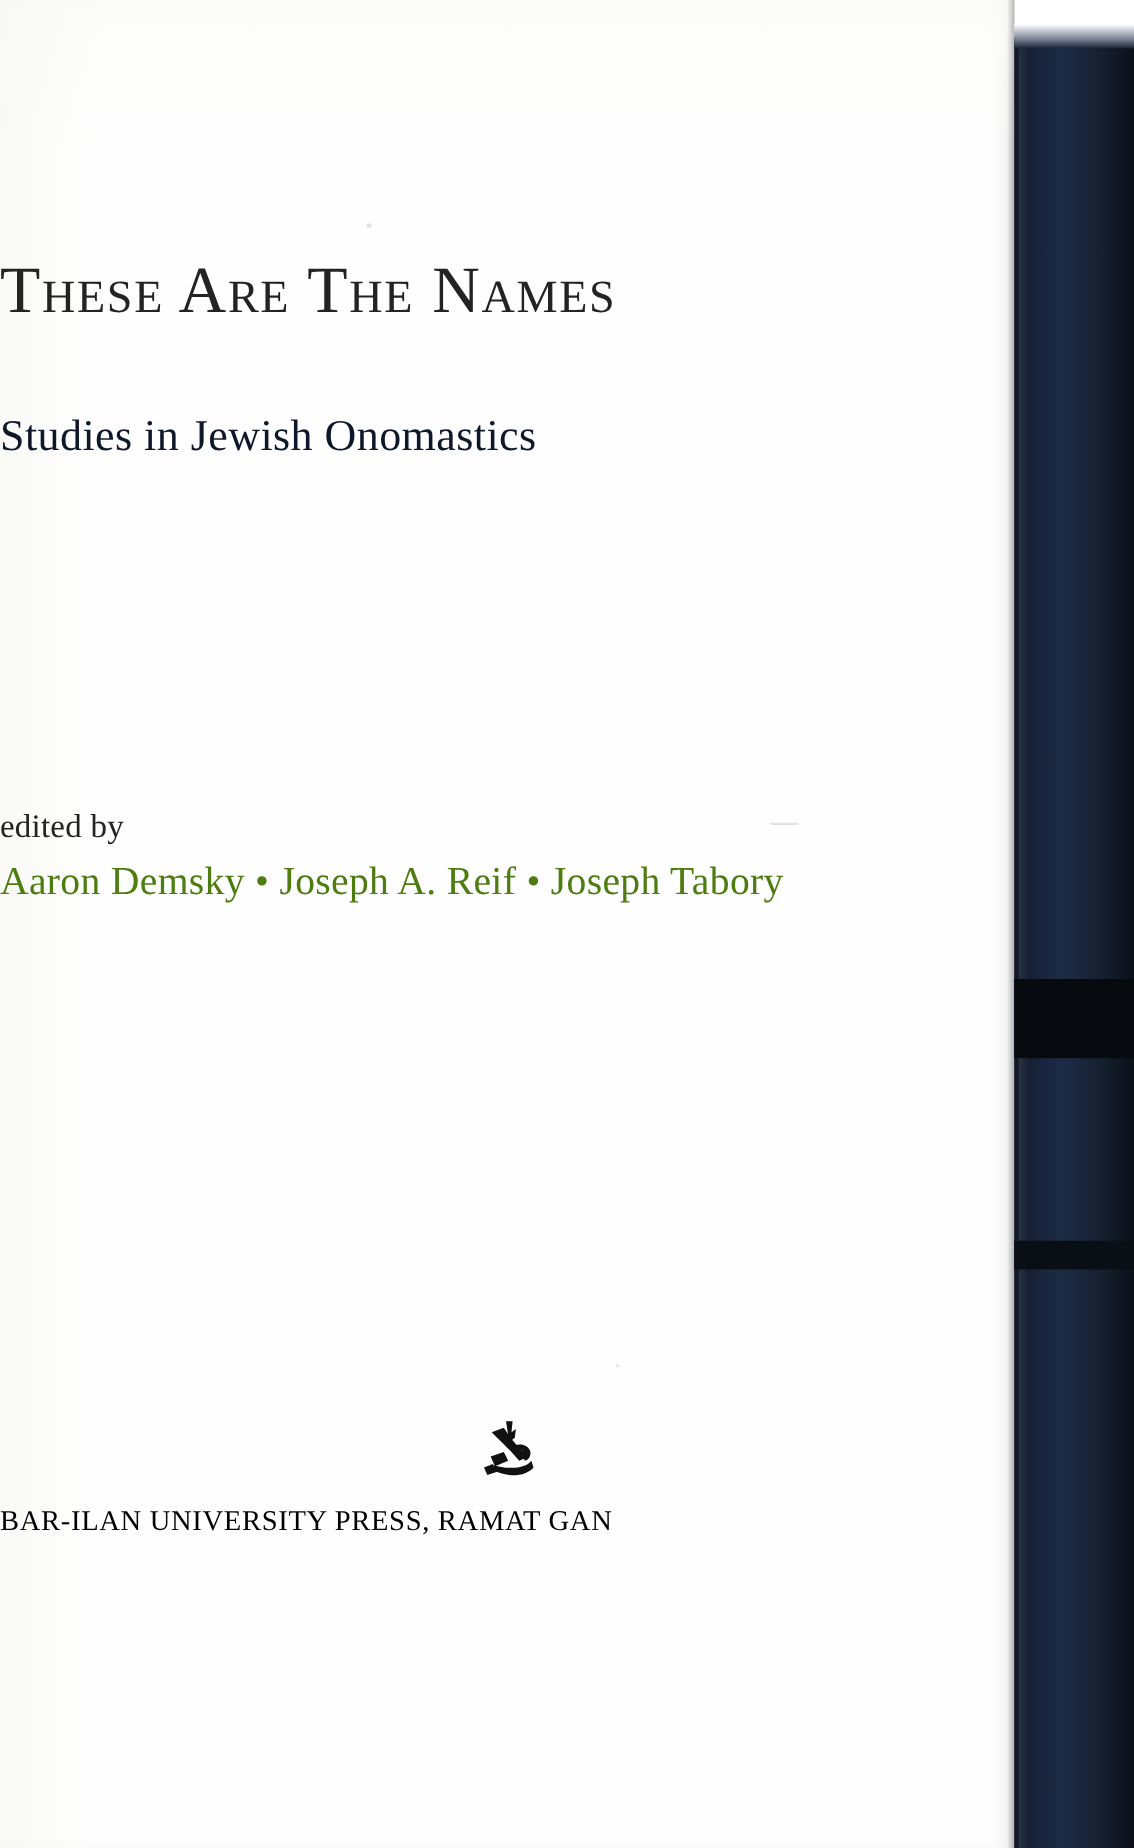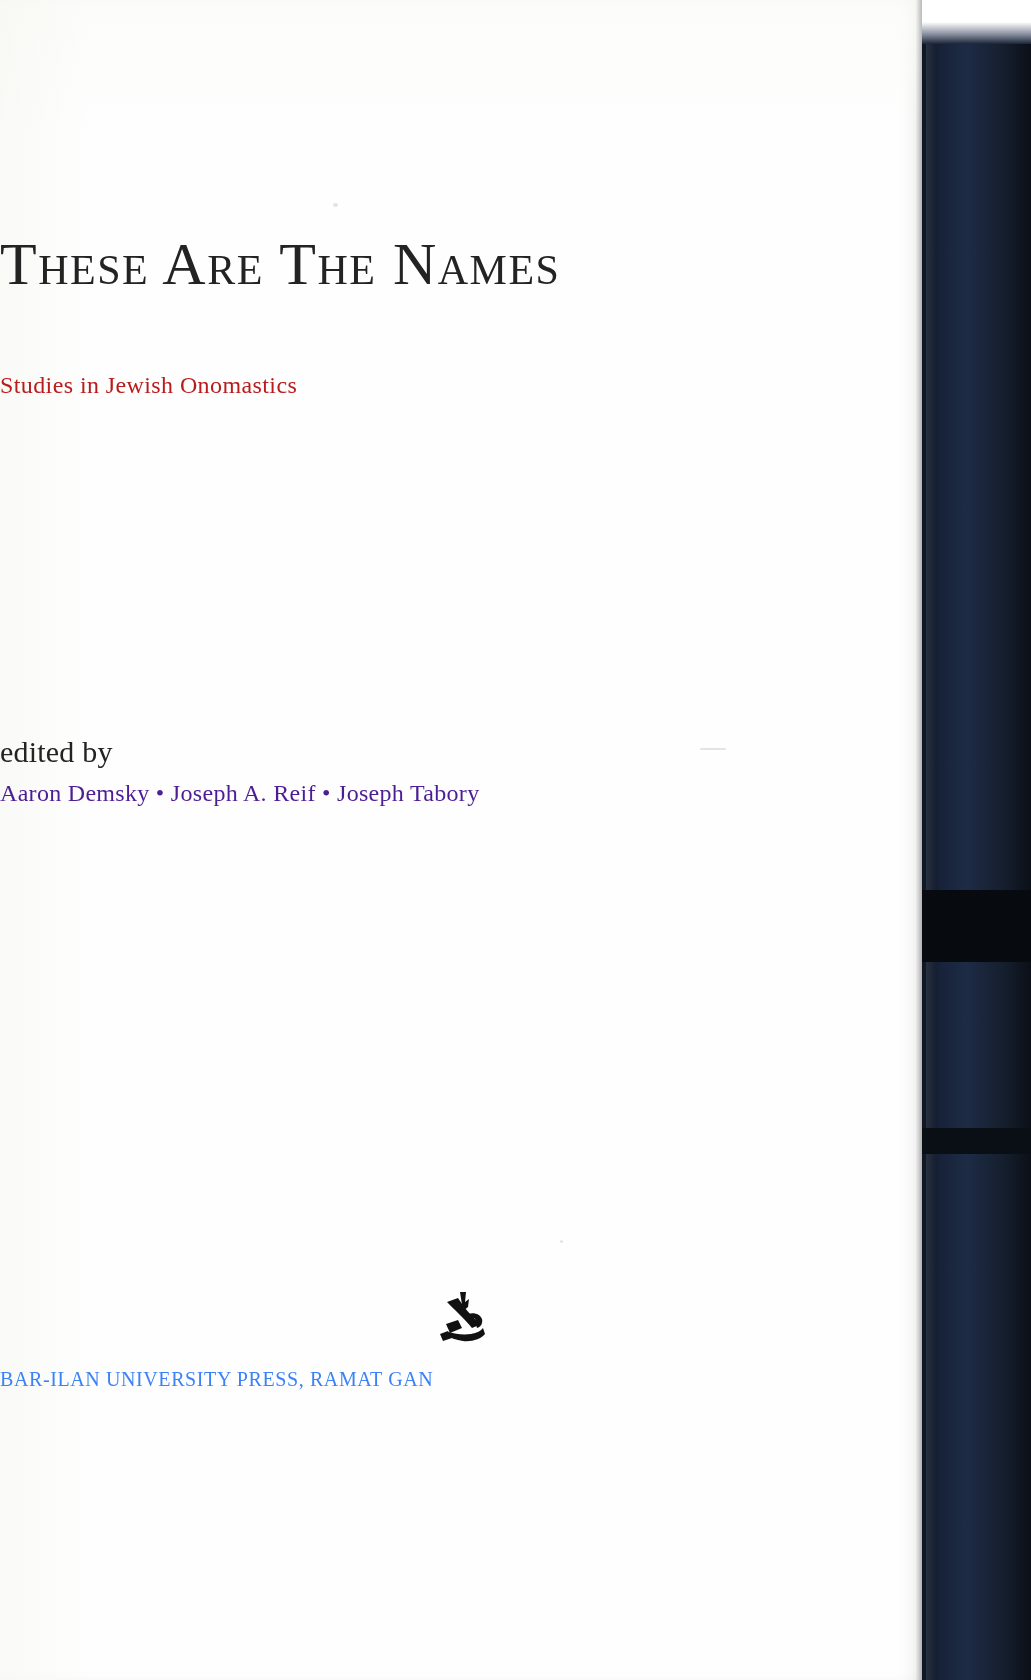--- a/index.html
+++ b/index.html
@@ -117,65 +117,65 @@
     color: #232323;
     line-height: 1.08;
     font-weight: 400;
   }
 
   #subtitle {
     position: absolute;
     top: 372px;
     left: 0;
     width: 922px;
-    font-size: 24px;
-    color: #b91c1c;
+    font-size: 40px;
+    color: #0f172a;
     letter-spacing: 0.4px;
     font-weight: 400;
   }
 
   #edited-by {
     position: absolute;
     top: 735px;
     left: 0;
     width: 922px;
     font-size: 30px;
     color: #232323;
     letter-spacing: 0.2px;
   }
 
   #editors {
     position: absolute;
     top: 780px;
     left: 0;
     width: 1009px;
-    font-size: 24px;
-    color: #4c1d95;
+    font-size: 36px;
+    color: #4d7c0f;
     letter-spacing: 0.3px;
     white-space: nowrap;
   }
 
   
   #publisher-logo {
     position: absolute;
     top: 1290px;
     left: 0;
     width: 922px;
     height: 66px;
   }
   #publisher-logo svg { display: block; margin: 0 auto; }
 
   #publisher-line {
     position: absolute;
     top: 1368px;
     left: 0;
     width: 745px;
-    font-size: 20px;
+    font-size: 26px;
     letter-spacing: 0.6px;
-    color: #3b82f6;
+    color: #000000;
   }
 
   
   .speck {
     position: absolute;
     background: rgba(120,120,120,0.20);
     border-radius: 50%;
   }
 </style>
 </head>

